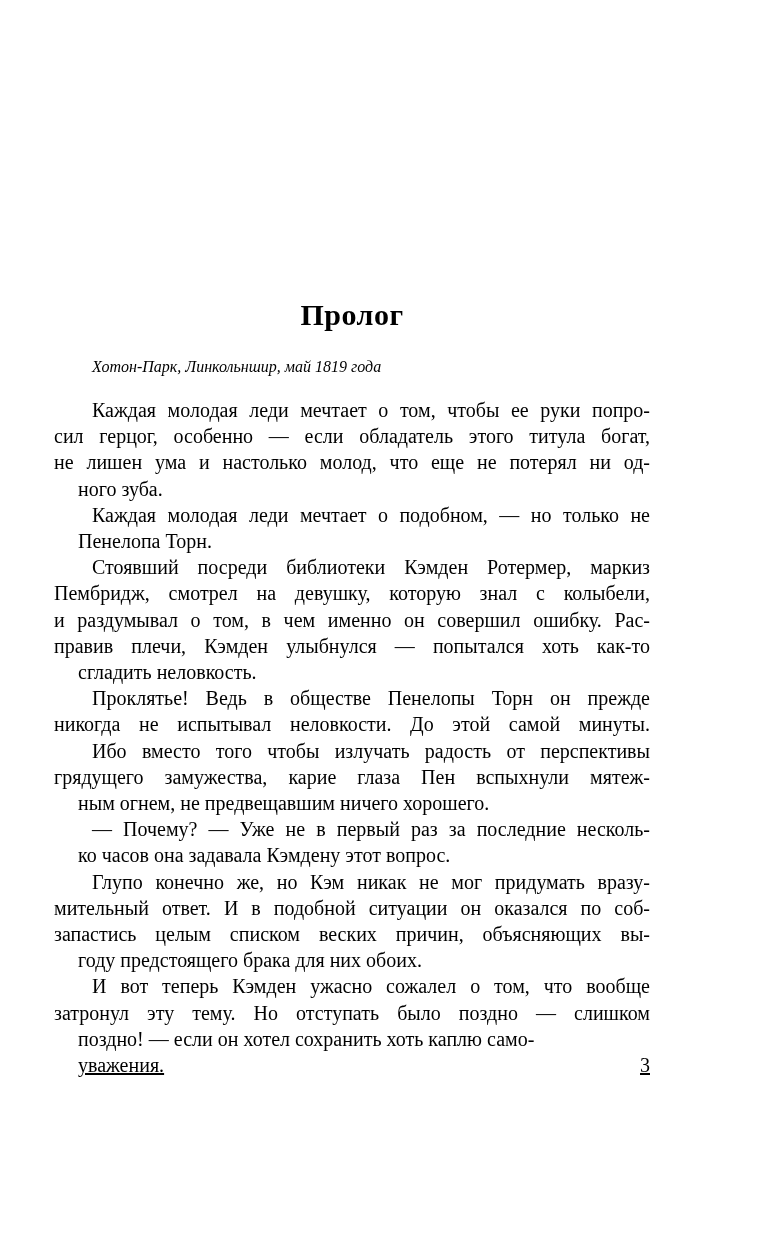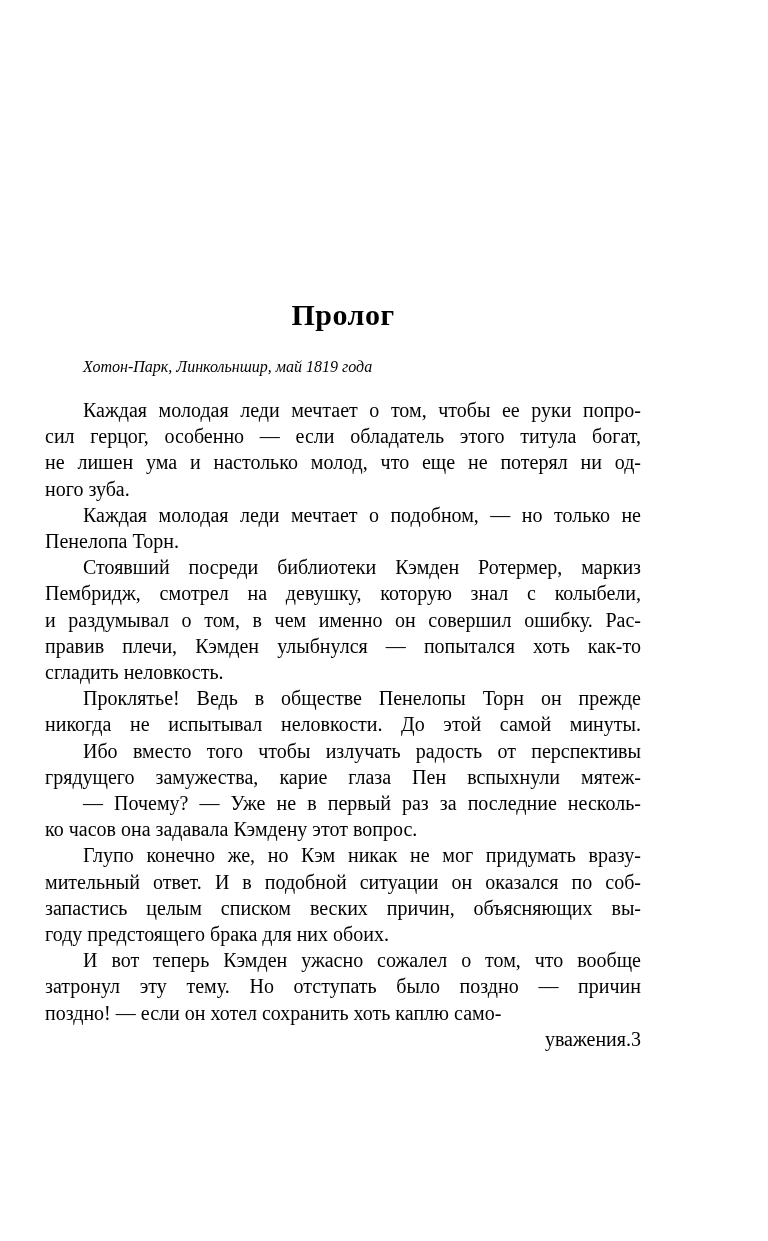--- a/index.html
+++ b/index.html
@@ -12,21 +12,21 @@
     height: 1241px;
     background: #ffffff;
     color: #000000;
     position: relative;
     overflow: hidden;
     font-family: "Liberation Serif", serif;
     margin: 0 auto;
   }
   .text-block {
     position: absolute;
-    left: 45px;
+    left: 54px;
     top: 0;
     width: 596px;
   }
   .title {
     margin: 296px 0 0 0;
     font-size: 30px;
     font-weight: bold;
     line-height: 38px;
     text-align: center;
     letter-spacing: 0.5px;
@@ -47,26 +47,28 @@
     text-align: justify;
     text-align-last: justify;
     white-space: normal;
   }
   .line.i {
     text-indent: 38px;
   }
   .line.nj {
     text-align: left;
     text-align-last: left;
+    margin-left: 24px;
   }
   .last-row {
     display: flex;
-    justify-content: flex-end;
+    justify-content: space-between;
     align-items: baseline;
     line-height: 26.2px;
+    text-decoration: underline;
   }
   .page-number {
     font-size: 20px;
   }
 </style>
 </head>
 <body>
 
 <div class="page">
   <div class="text-block">
@@ -84,28 +86,29 @@
       <div class="line nj">Пенелопа Торн.</div>
       <div class="line i">Стоявший посреди библиотеки Кэмден Ротермер, маркиз</div>
       <div class="line">Пембридж, смотрел на девушку, которую знал с колыбели,</div>
       <div class="line">и раздумывал о том, в чем именно он совершил ошибку. Рас-</div>
       <div class="line">правив плечи, Кэмден улыбнулся — попытался хоть как-то</div>
       <div class="line nj">сгладить неловкость.</div>
       <div class="line i">Проклятье! Ведь в обществе Пенелопы Торн он прежде</div>
       <div class="line">никогда не испытывал неловкости. До этой самой минуты.</div>
       <div class="line i">Ибо вместо того чтобы излучать радость от перспективы</div>
       <div class="line">грядущего замужества, карие глаза Пен вспыхнули мятеж-</div>
+      <div class="line nj">ным огнем, не предвещавшим ничего хорошего.</div>
       <div class="line i">— Почему? — Уже не в первый раз за последние несколь-</div>
       <div class="line nj">ко часов она задавала Кэмдену этот вопрос.</div>
       <div class="line i">Глупо конечно же, но Кэм никак не мог придумать вразу-</div>
       <div class="line">мительный ответ. И в подобной ситуации он оказался по соб-</div>
       <div class="line">запастись целым списком веских причин, объясняющих вы-</div>
       <div class="line nj">году предстоящего брака для них обоих.</div>
       <div class="line i">И вот теперь Кэмден ужасно сожалел о том, что вообще</div>
-      <div class="line">затронул эту тему. Но отступать было поздно — причин</div>
+      <div class="line">затронул эту тему. Но отступать было поздно — слишком</div>
       <div class="line nj">поздно! — если он хотел сохранить хоть каплю само-</div>
       <div class="last-row">
         <span class="line nj">уважения.</span>
         <span class="page-number">3</span>
       </div>
     </div>
 
   </div>
 </div>
 

